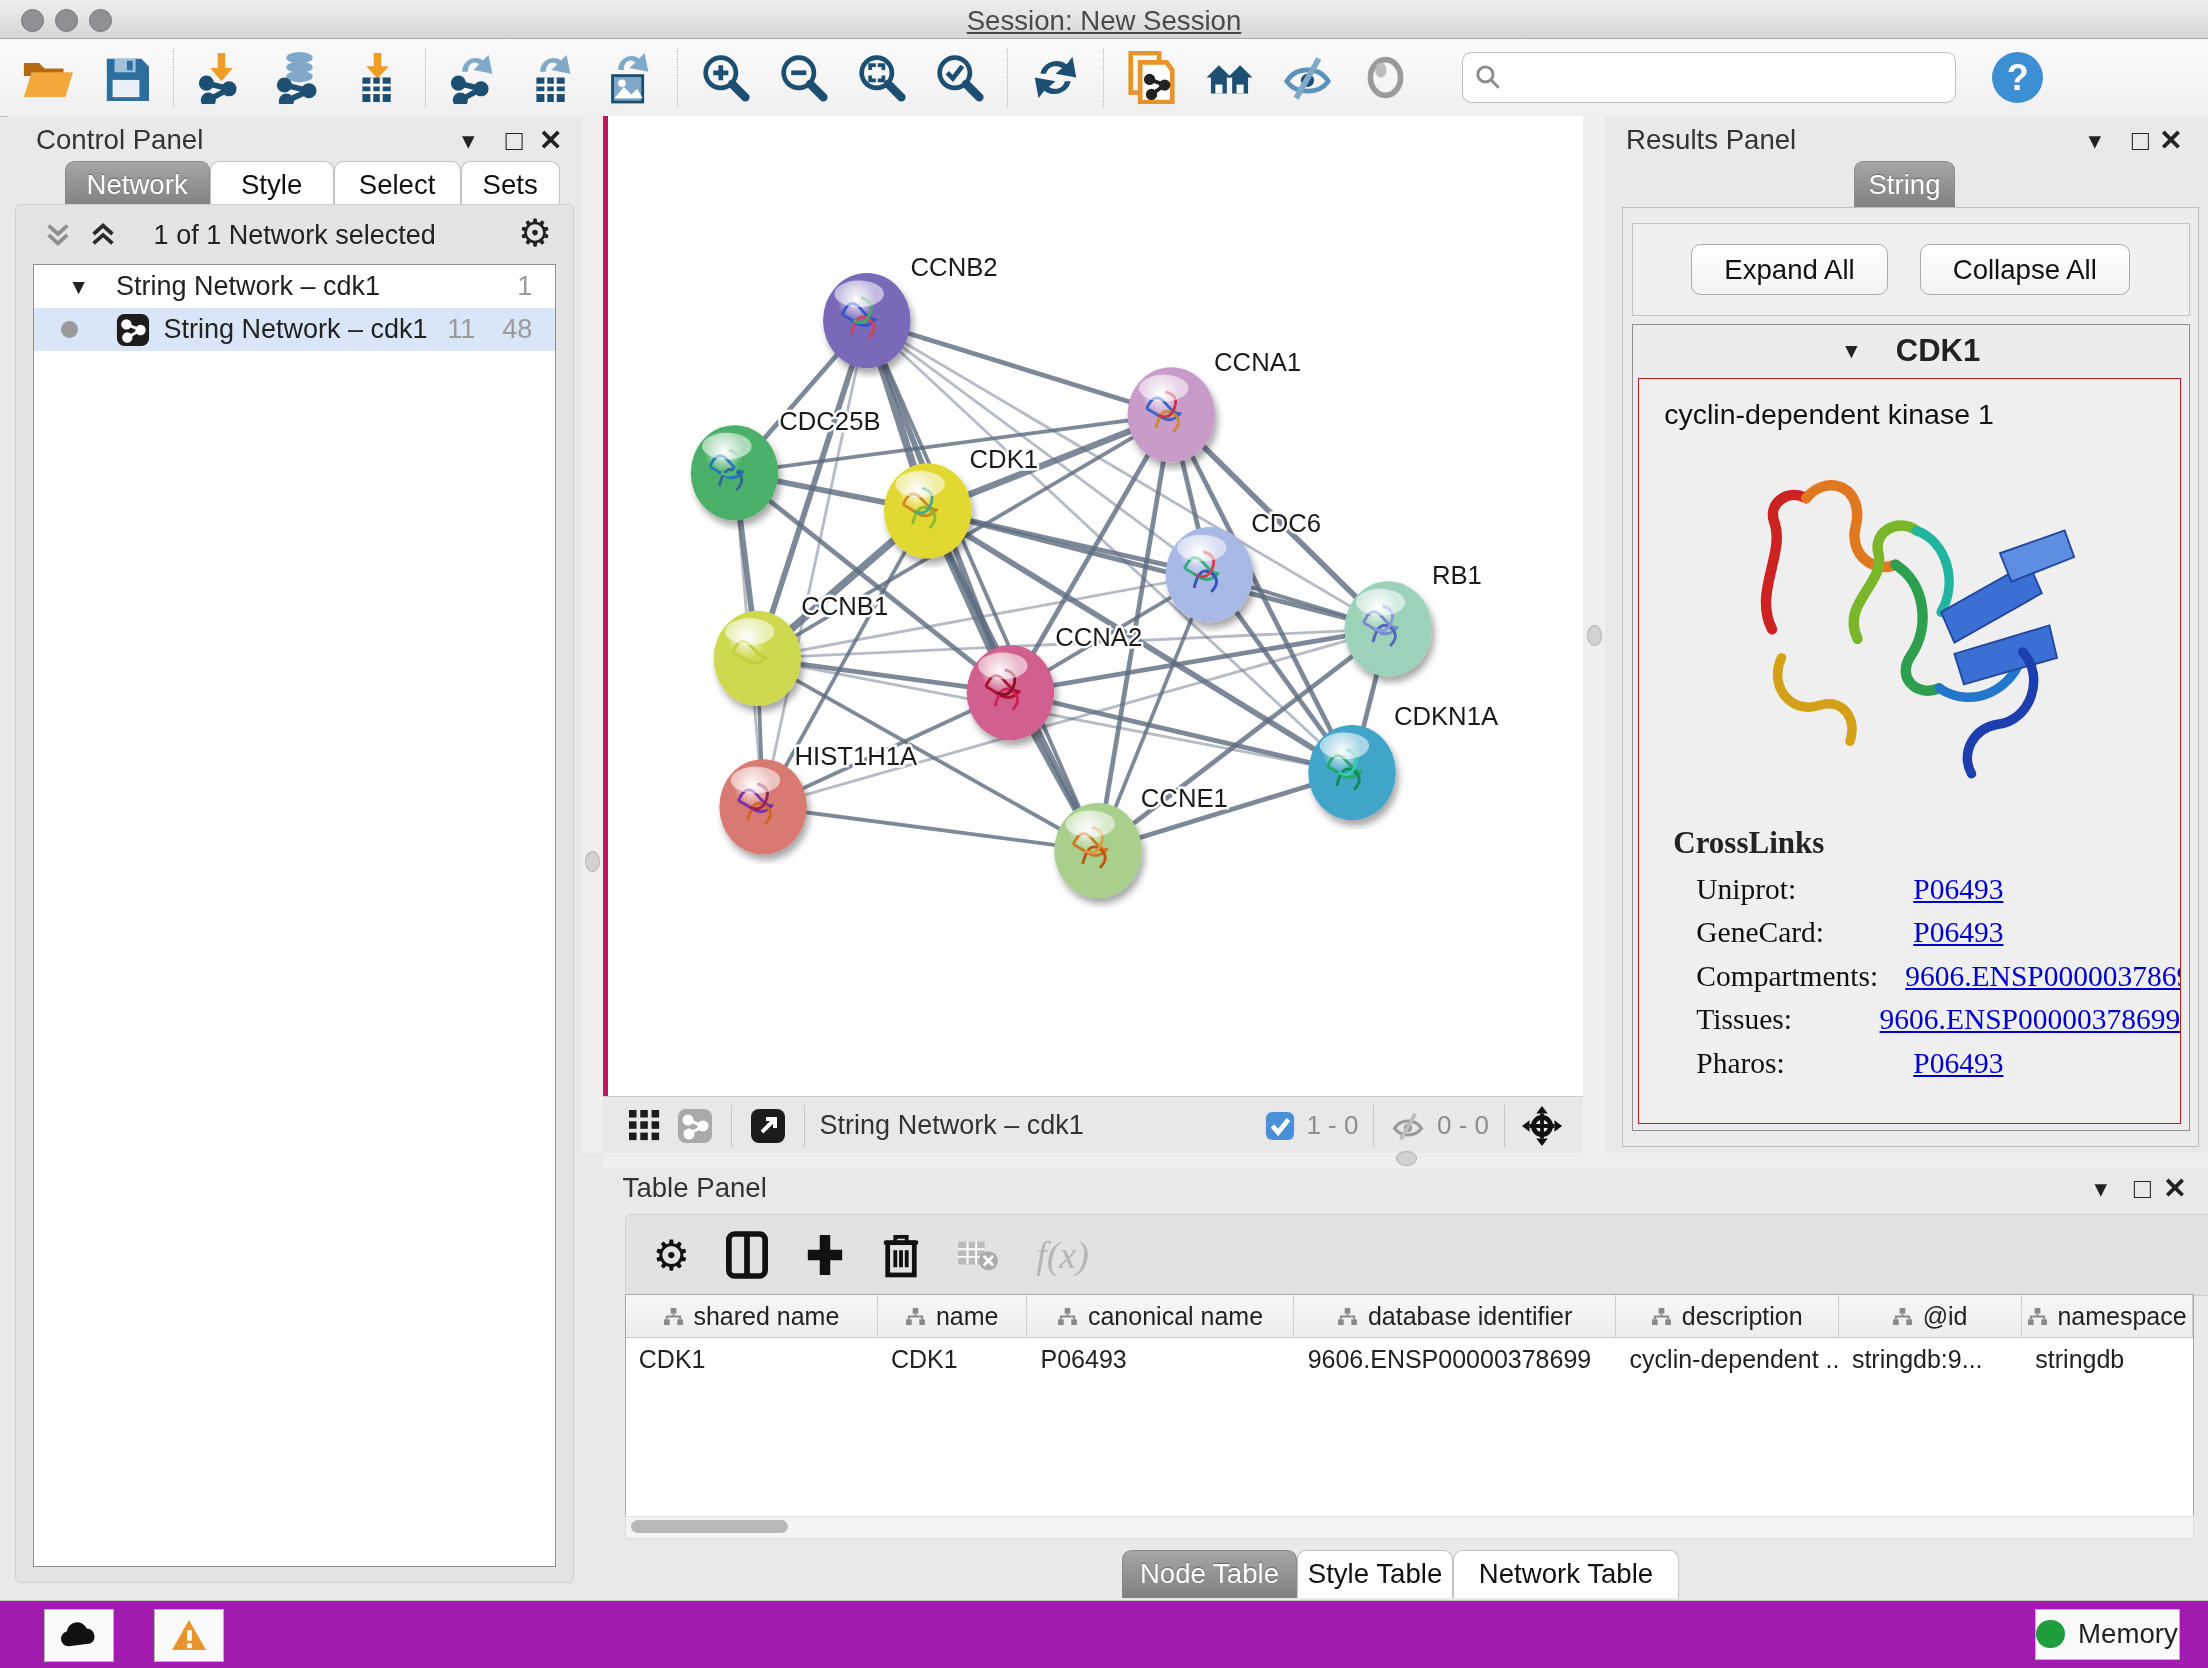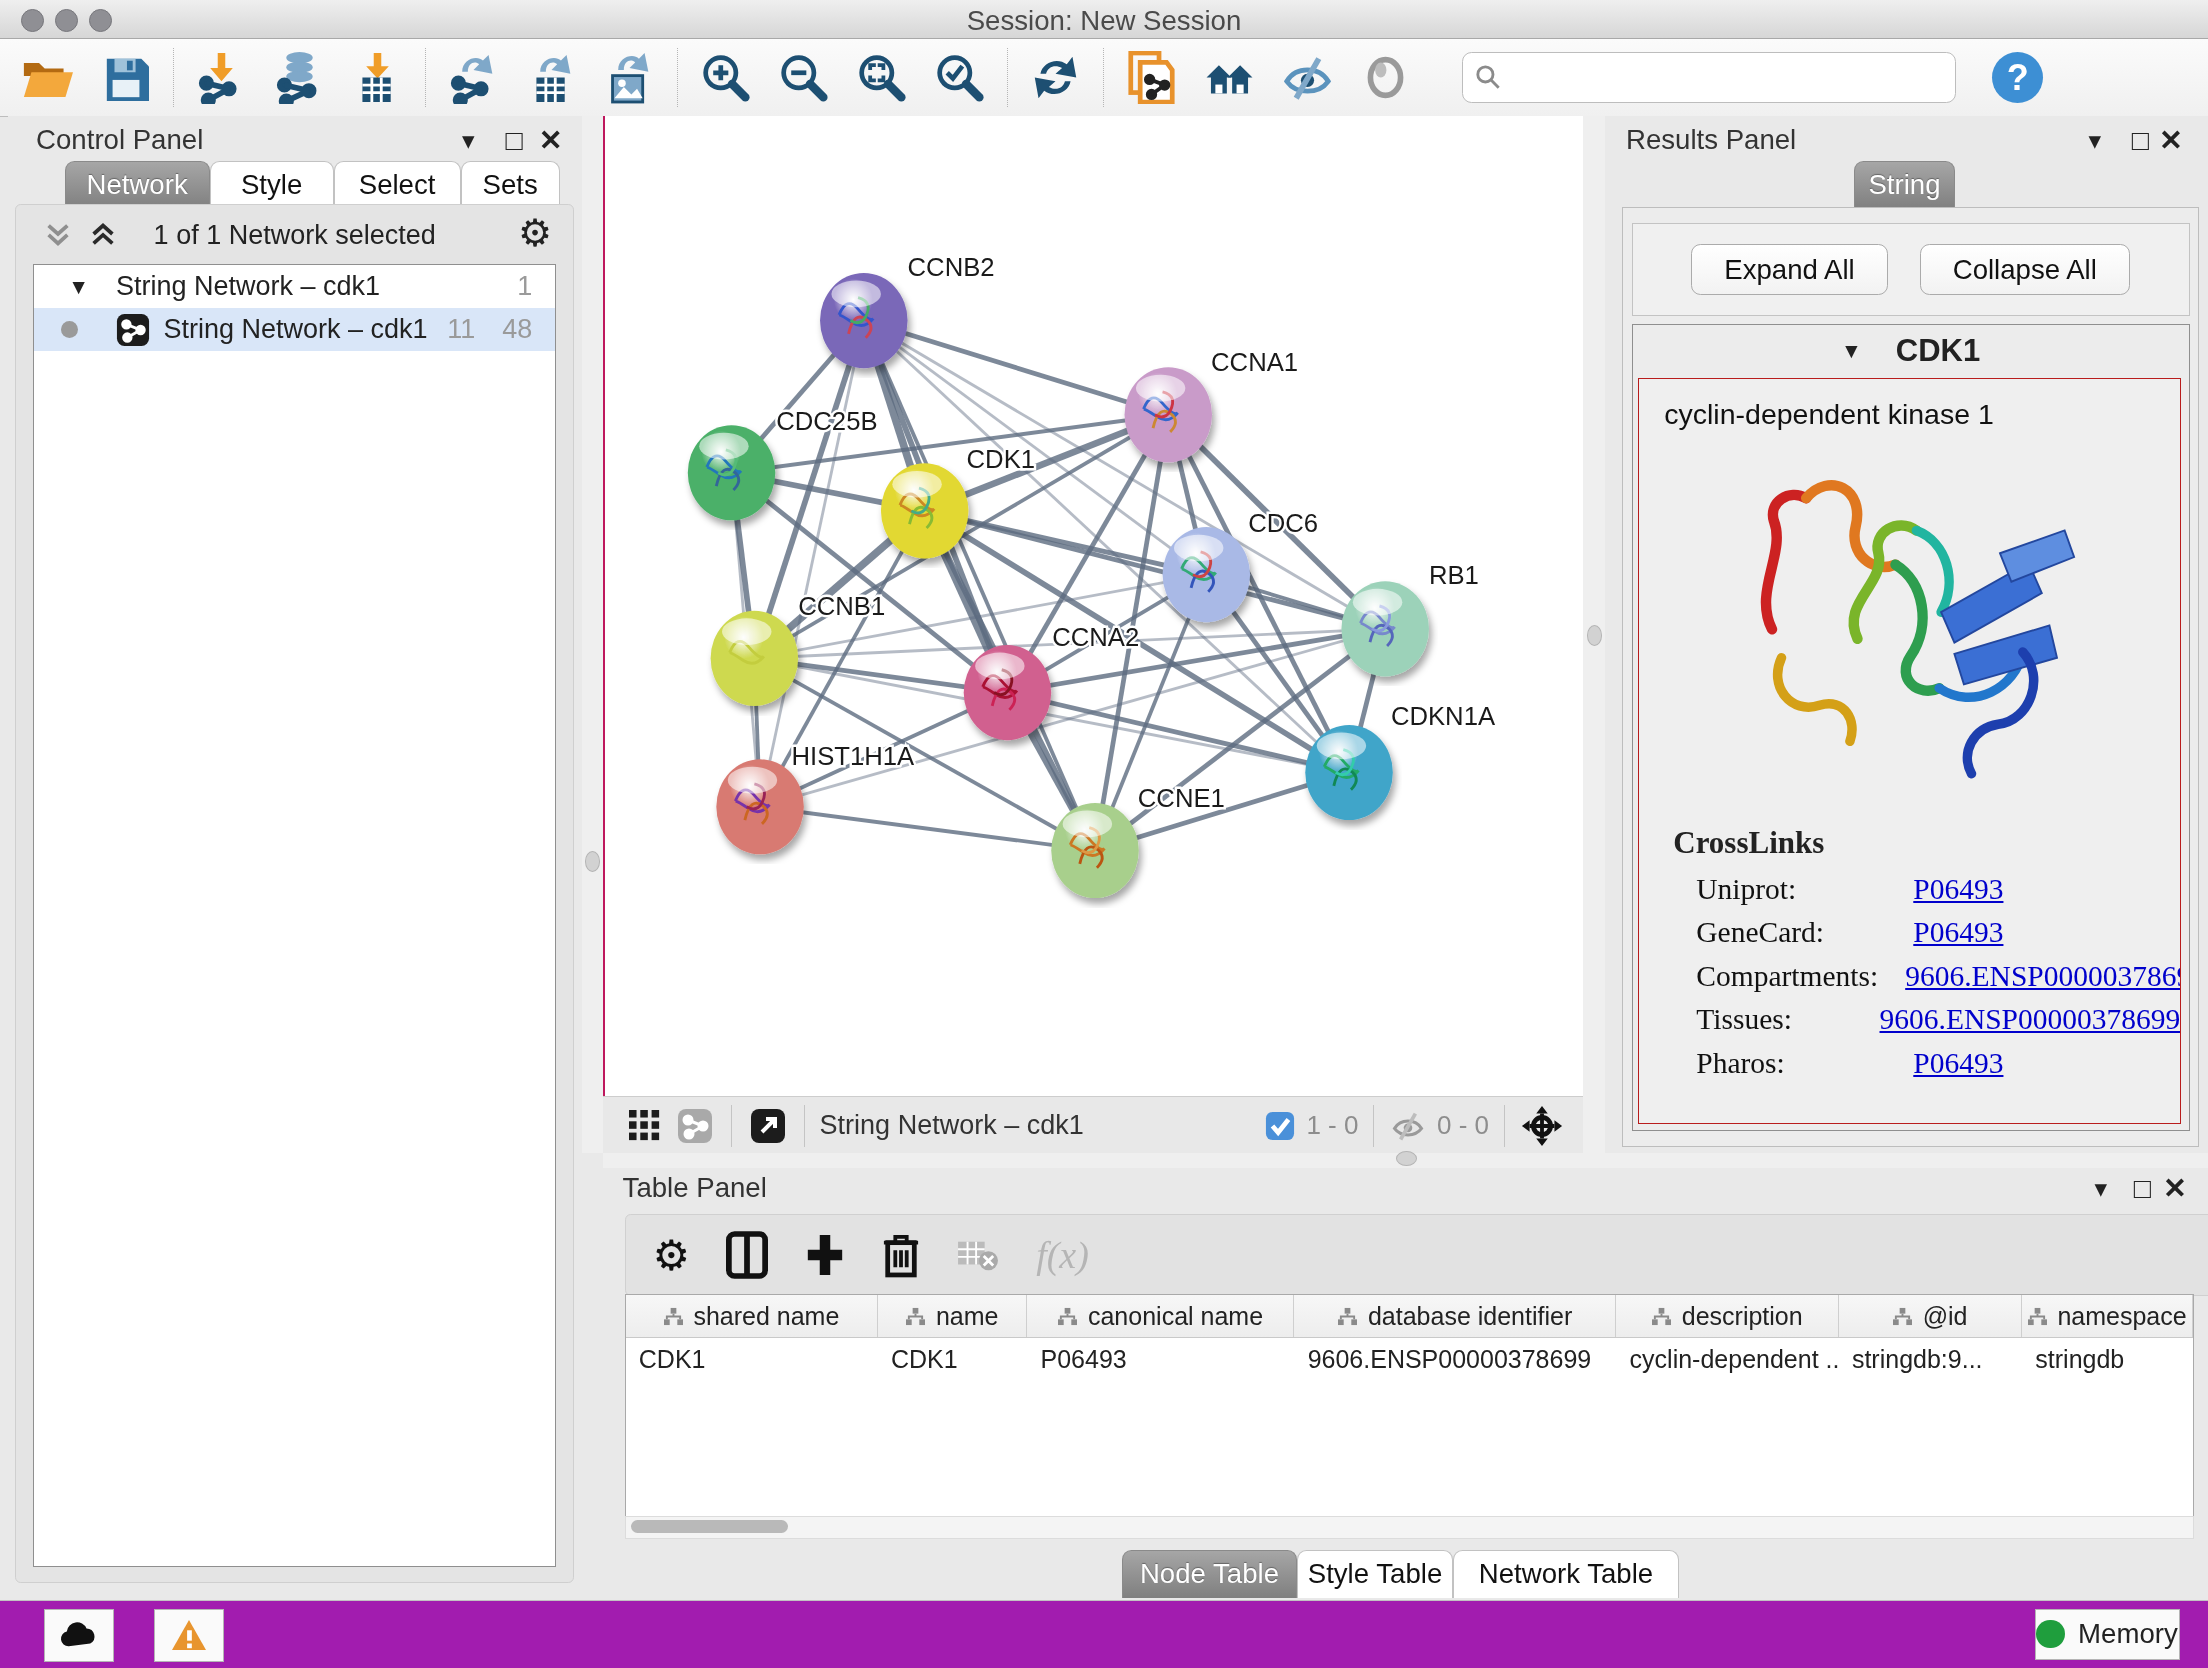--- a/index.html
+++ b/index.html
@@ -7,21 +7,21 @@
     width:2208px;height:1668px;position:relative;overflow:hidden;
     font-family:"Liberation Sans",sans-serif;background:#e9e9e9;
     -webkit-font-smoothing:antialiased;color:#222;
   }
   
   .titlebar{position:absolute;left:0;top:0;width:2208px;height:38px;
     background:linear-gradient(#efefef,#d6d6d6);border-bottom:1px solid #a8a8a8;}
   .tl{position:absolute;top:8.6px;width:21px;height:21px;border-radius:50%;
     background:#8f8f94;border:1px solid #77777c;}
   .win-title{position:absolute;left:0;right:0;top:4.8px;text-align:center;
-    font-size:27.6px;color:#4a4a4a;}
+    font-size:27.6px;color:#4a4a4a;text-decoration:underline;}
   
   .toolbar{position:absolute;left:0;top:39px;width:2208px;height:77px;
     background:linear-gradient(#fbfbfb,#f0f0f0);border-bottom:1px solid #bdbdbd;
     display:flex;align-items:center;}
   .tb-group{display:flex;align-items:center;gap:25px;padding:0 21px;}
   .tb-sep{width:0;height:59px;border-left:1.9px dotted #b5b5b5;}
   .tb-btn{width:53px;height:53px;display:flex;align-items:center;justify-content:center;}
   .searchbox{display:flex;align-items:center;width:470px;height:49px;background:#fff;
     border:1px solid #bdbdbd;border-radius:9.5px;margin-left:28.5px;padding:0 11.4px;}
   .searchbox input{border:none;outline:none;font-size:25px;flex:1;background:transparent;
@@ -43,21 +43,21 @@
   .cp-body{position:absolute;left:7.6px;top:88px;width:557px;height:1377px;background:#e4e4e4;
     border:1px solid #cfcfcf;border-radius:5.7px;}
   .cp-listhead{position:absolute;left:0;top:9.5px;width:100%;height:44px;}
   .cp-listbox{position:absolute;left:17px;top:59px;width:521px;height:1301px;background:#fff;
     border:1px solid #8f8f8f;}
   .tree-row{position:relative;width:100%;height:43px;font-size:27px;display:flex;align-items:center;}
   .tree-row.selected{background:#d9e6f8;}
   .rowcount{position:absolute;font-size:27px;color:#9a9a9a;}
   
   .netwrap{position:absolute;left:603px;top:116px;width:980px;height:980px;background:#fff;
-    border-left:2px solid #be185d;}
+    border-left:5px solid #be185d;}
   .net-toolbar{position:absolute;left:603px;top:1096px;width:980px;height:57px;
     background:#e8e8e8;border-top:1px solid #cdcdcd;border-bottom:1px solid #cdcdcd;
     display:flex;align-items:center;}
   .nt-sep{width:0;height:42px;border-left:1px solid #c4c4c4;margin:0 15px;}
   .nt-title{font-size:27px;color:#333;}
   .nt-count{font-size:26px;color:#8d8d8d;}
   
   .vsplit{position:absolute;background:#efefef;}
   .handle-dot{position:absolute;width:13.3px;height:19px;border-radius:50%;
     background:#d2d2d2;border:1px solid #b5b5b5;}

